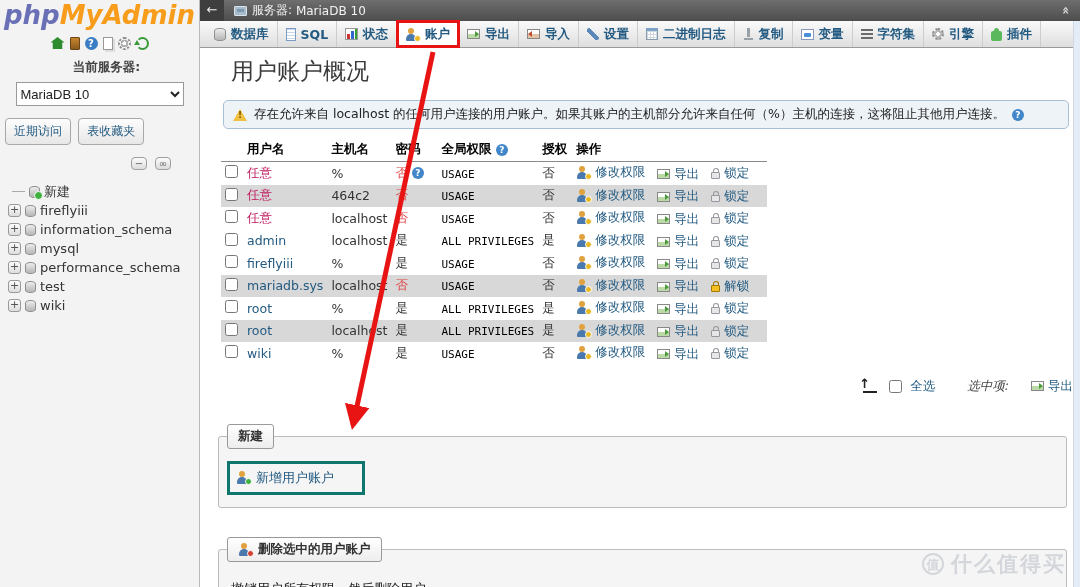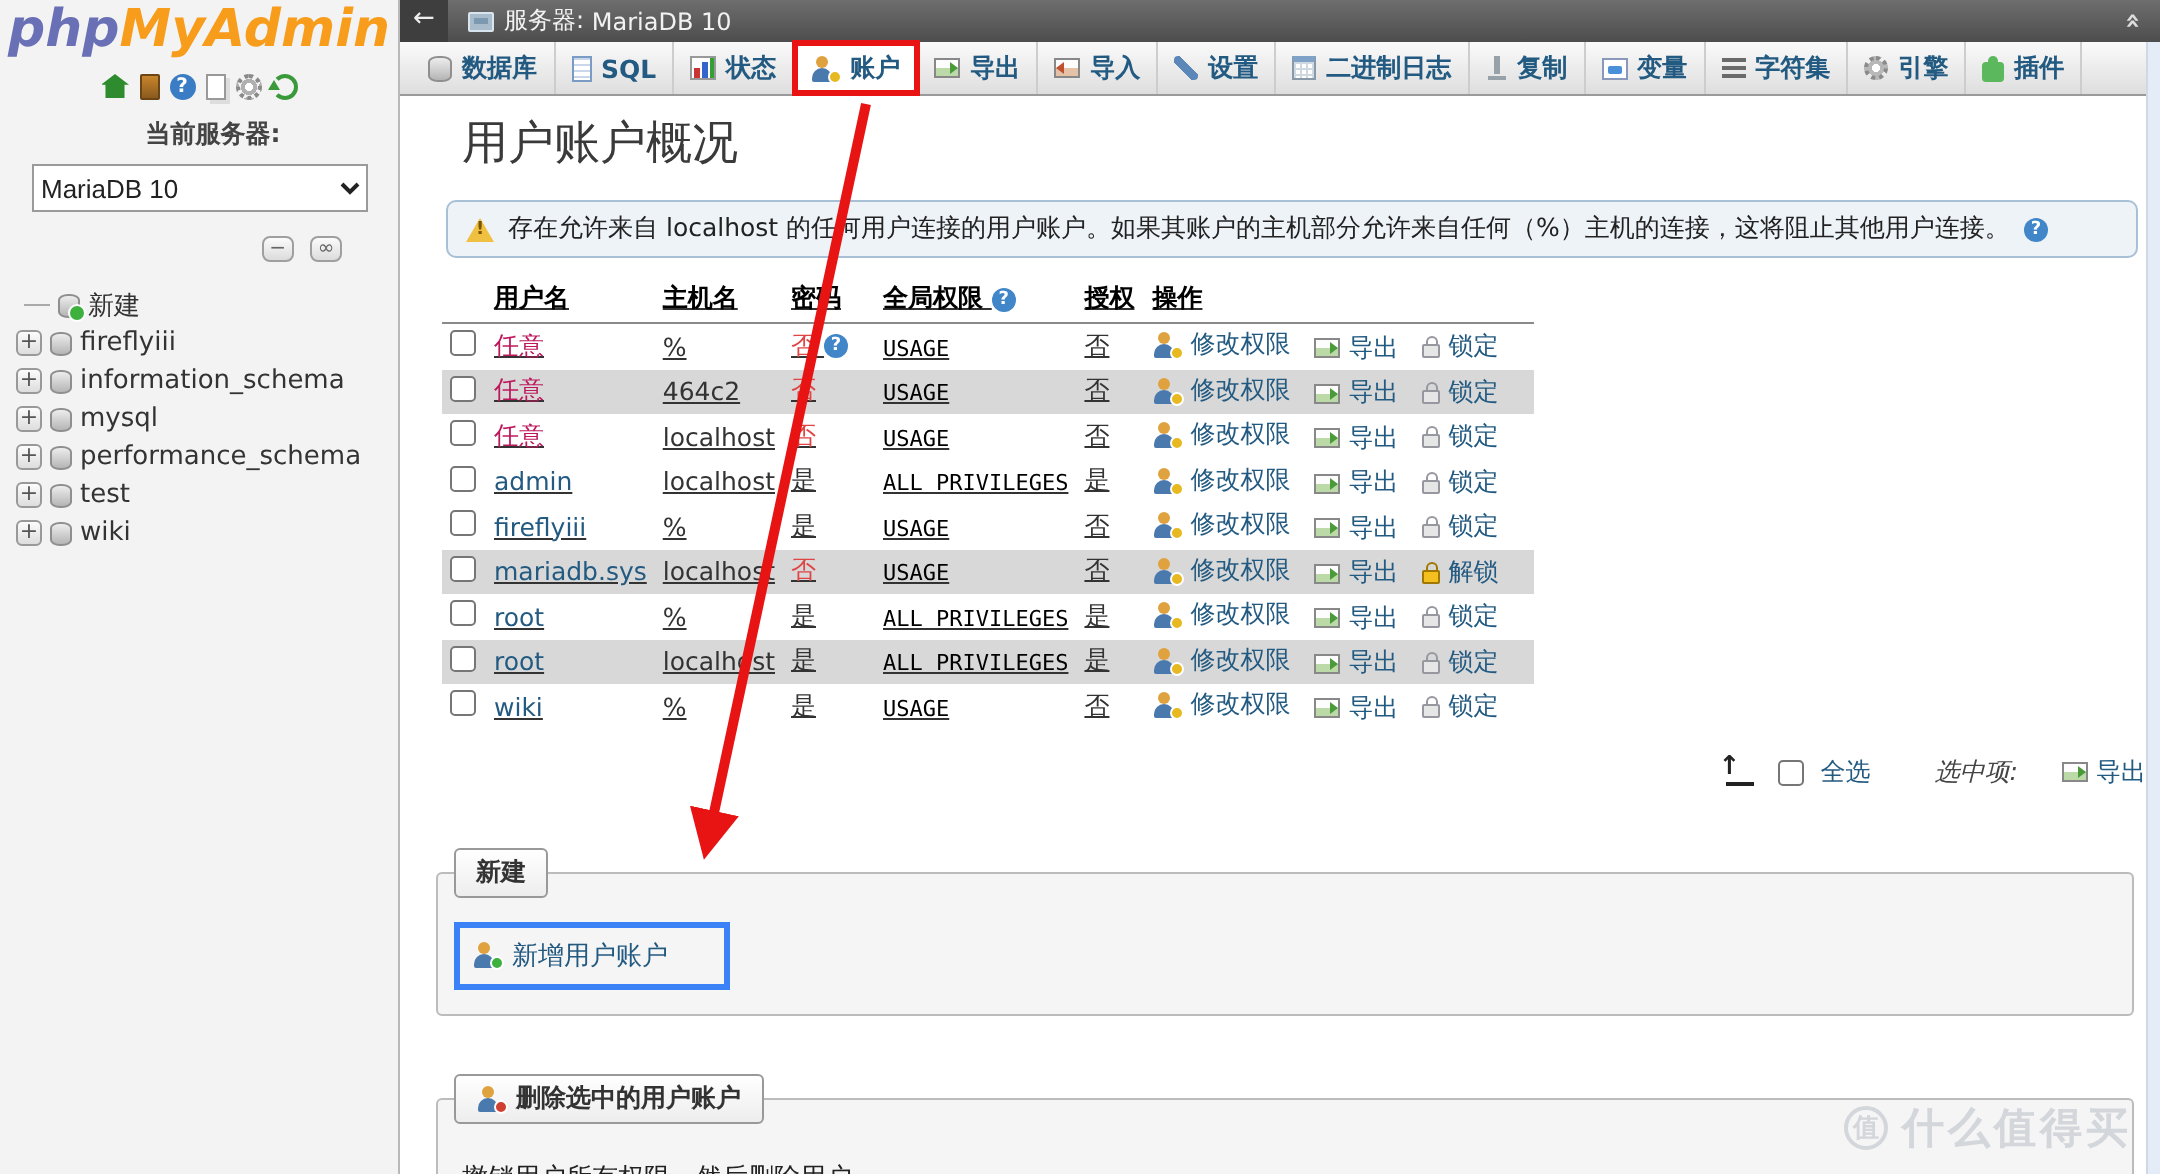--- a/index.html
+++ b/index.html
@@ -34,37 +34,37 @@
   #tabbar { position:absolute; left:200px; top:21px; width:880px; height:27px; background:linear-gradient(#fafafa,#dedede); border-bottom:1px solid #9a9a9a; display:flex; z-index:6; padding-left:6px; }
   .tab { display:flex; align-items:center; gap:5px; padding:0 8px; font-size:12.5px; font-weight:bold; color:#235a81; border-right:1px solid #cdcdcd; cursor:pointer; white-space:nowrap;justify-content:flex-end; }
   .tab.active { background:#fff; }
   .tab.boxed { outline:3px solid #e81414; outline-offset:-2px; }
 
   
   #content { position:absolute; left:201px; top:48px; width:872px; height:539px; background:#fff; padding-left:20px; overflow:hidden; }
   #page-title { margin:8px 0 0 10px; font-size:23px; font-weight:400; color:#3a3a3a; }
   #warning-box { margin:13px 4px 0 2px; display:flex; align-items:center; gap:7px; padding:5px 9px; background:#eef3f8; border:1px solid #a8c0d6; border-radius:5px; font-size:12.5px; color:#222; }
 
-  table#accounts { border-collapse:collapse; margin:9px 0 0 0; font-size:12.5px;text-decoration:underline; }
+  table#accounts { border-collapse:collapse; margin:9px 0 0 0; font-size:12.5px; }
   #accounts th { text-align:left; font-weight:bold; color:#000; padding:3px 6px 3px 2px; border-bottom:1px solid #8a8a8a; white-space:nowrap; }
   #accounts td { padding:2px 6px 2px 2px; height:22px; white-space:nowrap; vertical-align:middle; }
   #accounts tr.shaded td { background:#d8d8d8; }
   .col-cb { width:24px; text-align:center; }
   .col-user { width:66px; } .col-host { width:56px; } .col-pw { width:46px; } .col-priv { width:90px; } .col-grant { width:34px; }
   .user-any { color:#be185d; } .pw-red { color:#e04545; }
   a.lnk { color:#235a81; text-decoration:none; cursor:pointer; }
   .mono { font-family:"DejaVu Sans Mono","Liberation Mono",monospace; font-size:11px; color:#000; }
   td.actions a { margin-right:12px; display:inline-flex; align-items:center; gap:4px; }
 
   #table-footer { margin:13px 0 0 2px; display:flex; align-items:center; gap:8px; font-size:12.5px;justify-content:flex-end; }
   #with-selected { font-style:italic; color:#444; margin-left:24px; margin-right:14px; }
 
   fieldset.pma-fs { margin:29px 6px 0 -3px; border:1px solid #bcbcbc; border-radius:3px; background:#f5f5f5; padding:12px 10px 12px 8px; }
   fieldset.pma-fs legend { background:linear-gradient(#fff,#ededed); border:1px solid #999; border-radius:3px; padding:3px 10px; font-size:12.5px; font-weight:bold; color:#333; margin-left:0px; display:flex; align-items:center; gap:5px; }
-  #addbox { display:inline-flex; align-items:center; gap:5px; border:3px solid #3b82f6; padding:5px 28px 5px 6px; }
+  #addbox { display:inline-flex; align-items:center; gap:5px; border:3px solid #0f766e; padding:5px 28px 5px 6px; }
   #delete-desc { font-size:13px; color:#222; margin:6px 0 0 4px; }
 
   
   #scrollstrip { position:absolute; right:0; top:21px; width:7px; height:566px; background:#e4ecf7; border-left:1px solid #cfd8e4; z-index:7; }
 
   
   #watermark { position:absolute; right:14px; top:550px; display:flex; align-items:center; gap:7px; color:#d3d6da; z-index:20; }
   #wm-badge { width:22px; height:22px; border:2px solid #d3d6da; border-radius:50%; font-size:13px; font-weight:bold; line-height:19px; text-align:center; }
   #wm-text { font-size:21px; font-weight:bold; letter-spacing:2px; }
 
@@ -131,20 +131,24 @@
   <div id="side-icons">
       <span class="ic h-home"></span>
       <span class="ic h-logout"></span>
       <span class="ic h-help"></span>
       <span class="ic h-docs"></span>
       <span class="ic h-settings"></span>
       <span class="ic h-reload"></span>
     </div>
   <div id="cur-server">当前服务器:</div>
   <select id="server-select"><option value="MariaDB 10" selected="">MariaDB 10</option></select>
+  <div id="side-btns">
+    <span class="side-btn">近期访问</span>
+    <span class="side-btn">表收藏夹</span>
+  </div>
   <div id="tree-controls">
     <span class="tree-ctl">−</span>
     <span class="tree-ctl">∞</span>
   </div>
   <div id="tree">
       <div class="tree-item">
         <span class="tree-new-indent"></span>
         <span class="ic ic-db small ic-newdb"></span>
         <span class="lbl">新建</span>
       </div>

